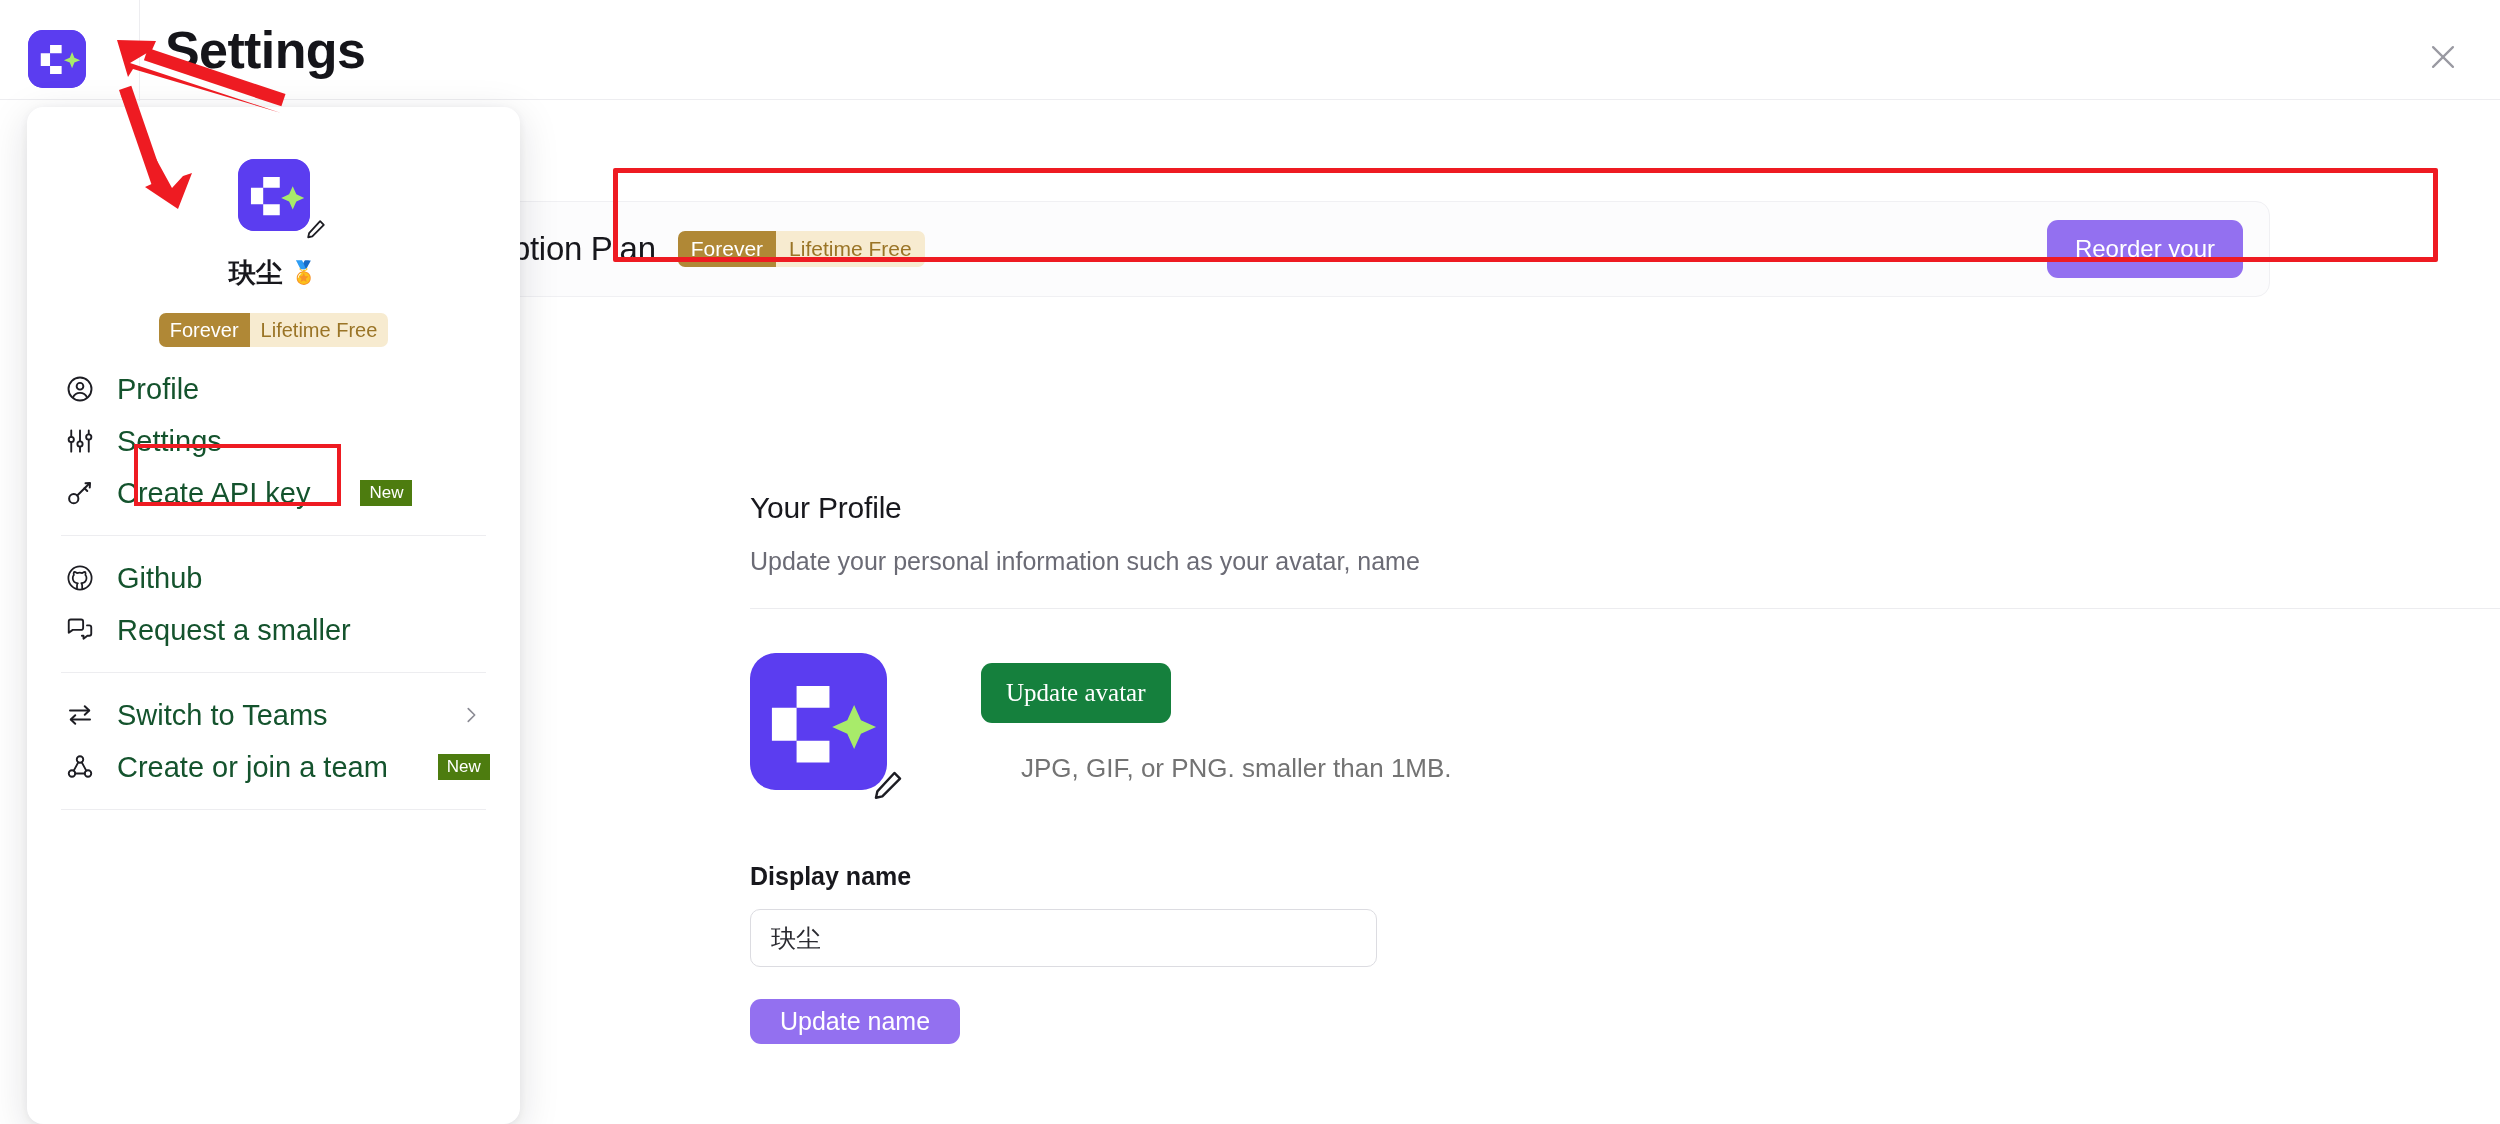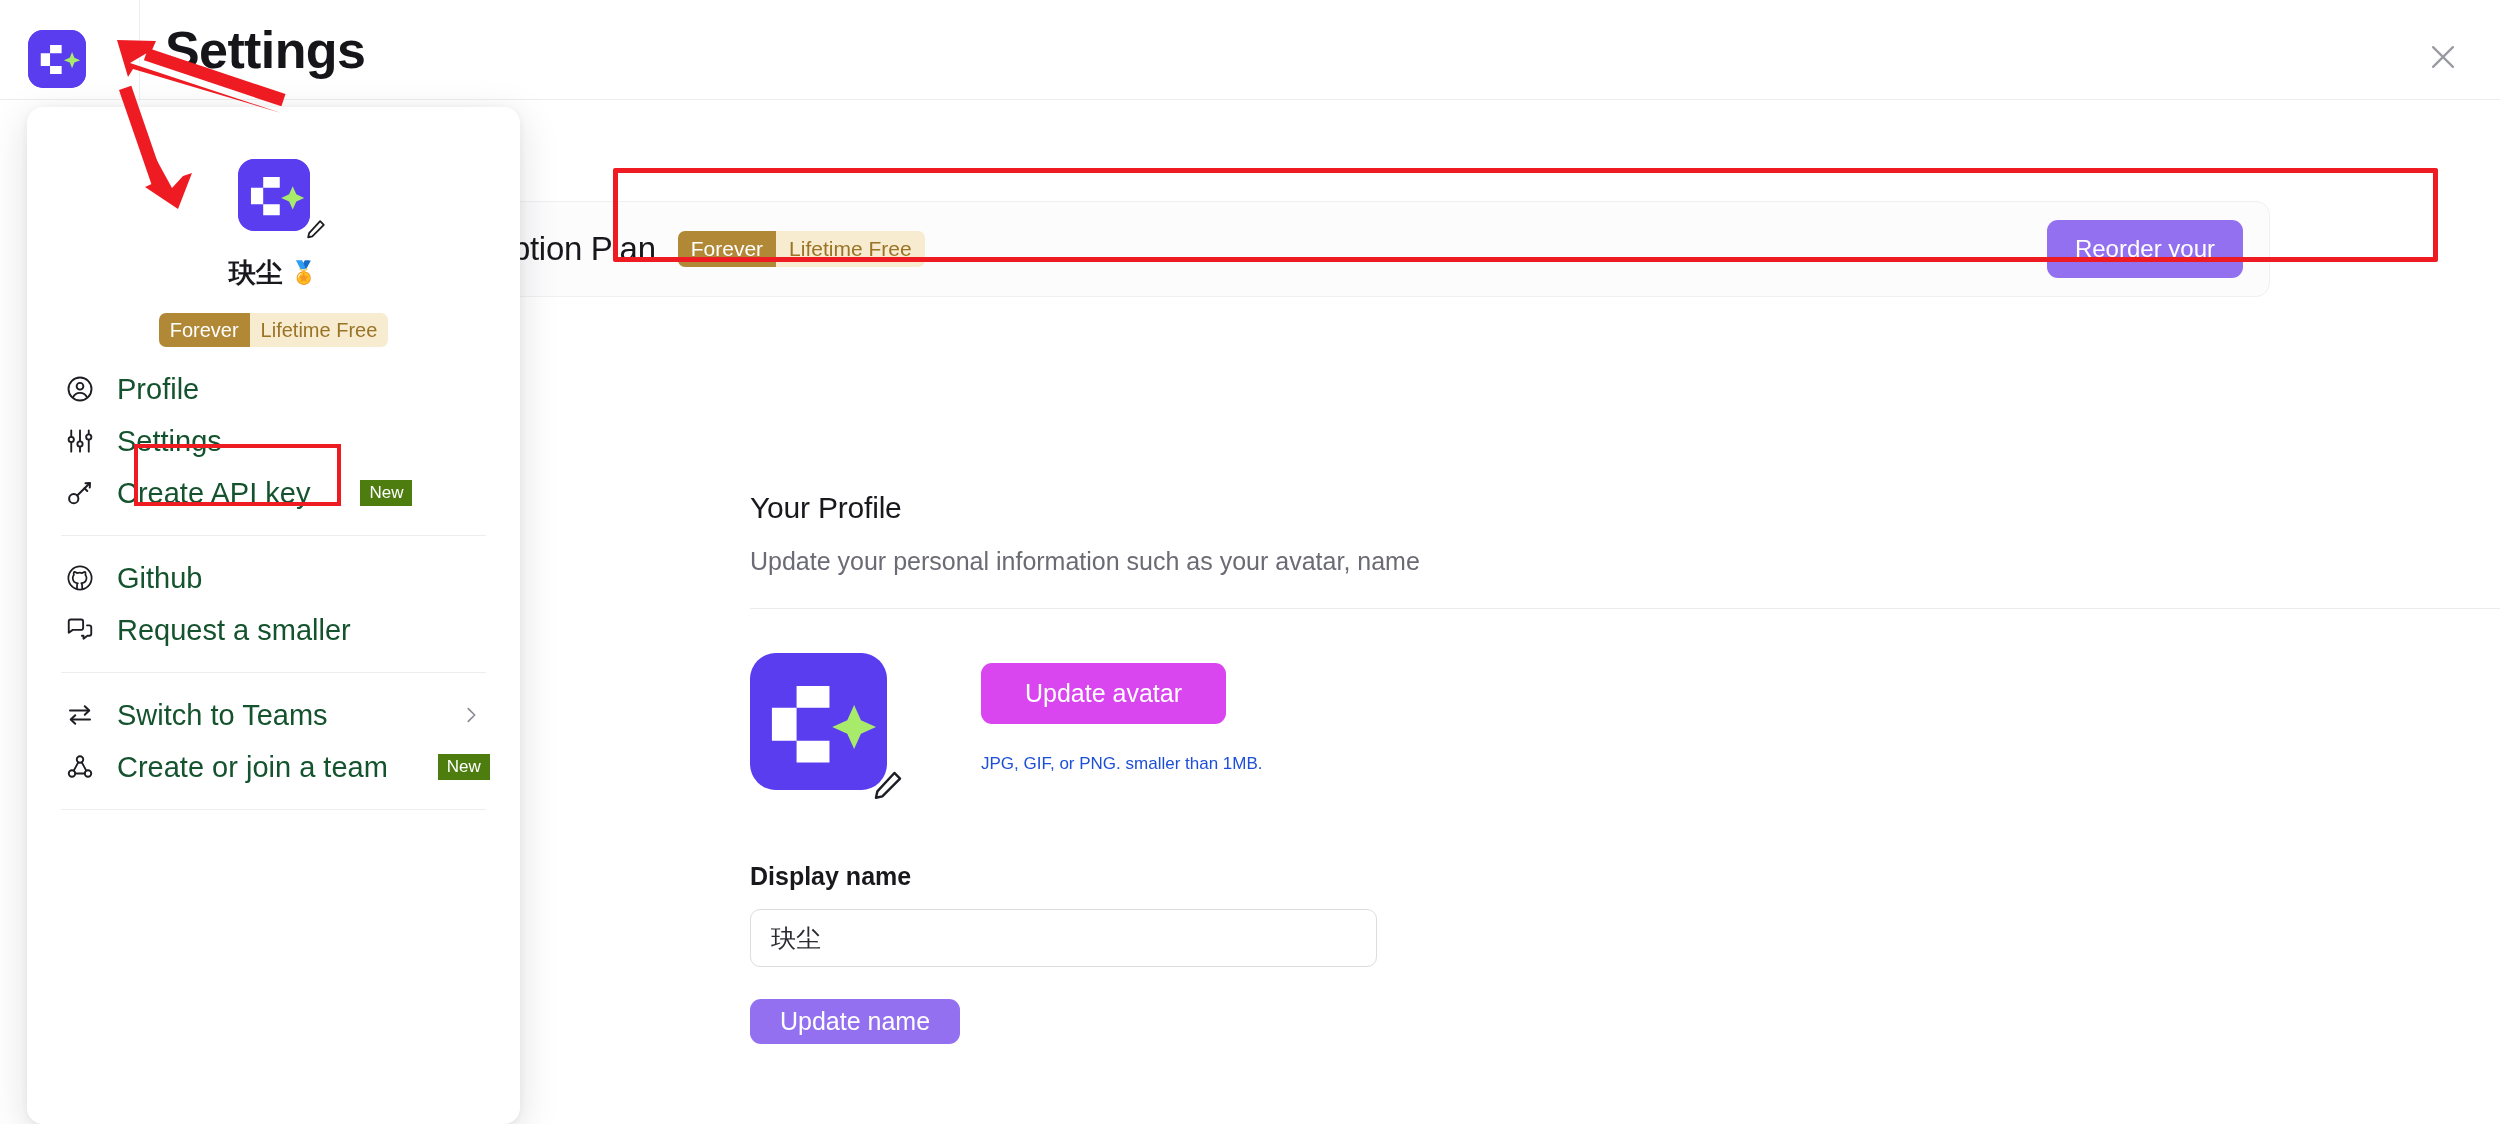--- a/index.html
+++ b/index.html
@@ -165,30 +165,30 @@
     overflow: hidden;
     position: relative;
   }
   .avatar-pencil {
     position: absolute;
     right: -18px; bottom: -12px;
     width: 34px; height: 34px;
   }
   .avatar-right { margin-left: 94px; padding-top: 10px; }
   .update-avatar-btn {
-    background: #d946ef;
+    background: #15803d;
     color: #ffffff;
     font-size: 25px;
     border: none;
     border-radius: 11px;
-    padding: 16px 44px;
+    padding: 16px 25px;
     cursor: pointer;
-    font-family: Liberation Sans, sans-serif;
-  }
-  .avatar-hint { margin-top: 30px; font-size: 17px; color: #1d4ed8; }
+    font-family: Liberation Serif, serif;
+  }
+  .avatar-hint { margin-top: 30px; font-size: 26px; color: #737373; margin-left: 40px; }
 
   .field-label { margin-top: 72px; font-size: 25px; font-weight: 700; color: #18181d; }
   .name-input {
     margin-top: 18px;
     width: 627px; height: 58px;
     border: 1px solid #dcdce1;
     border-radius: 10px;
     font-size: 25px;
     padding: 0 20px;
     color: #2a2a30;

